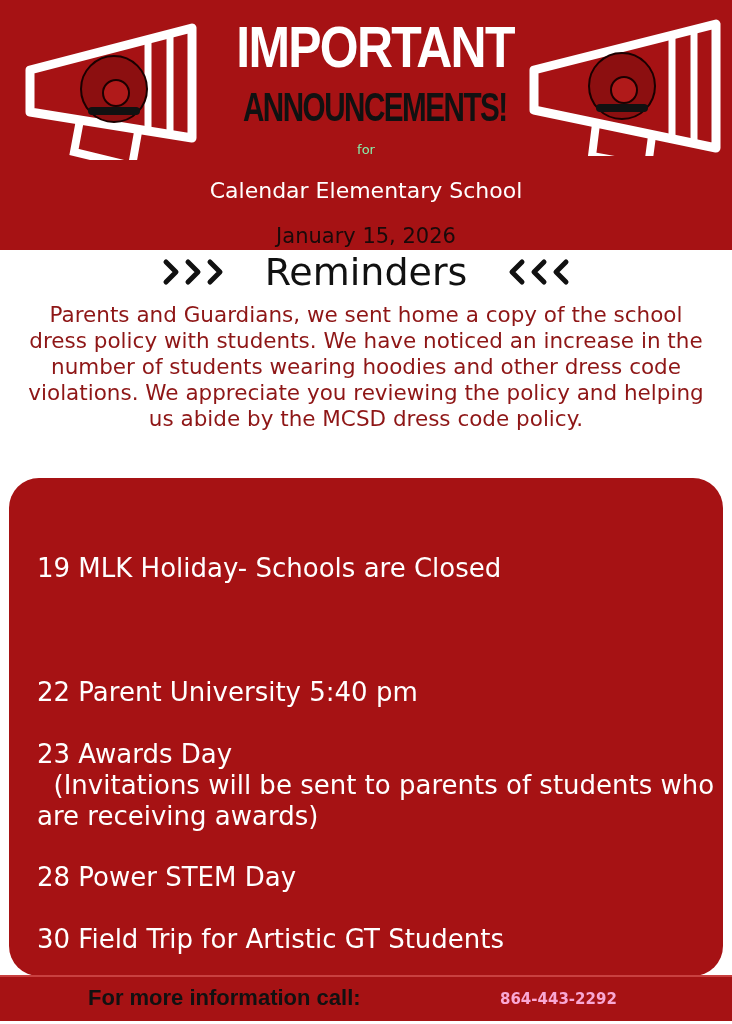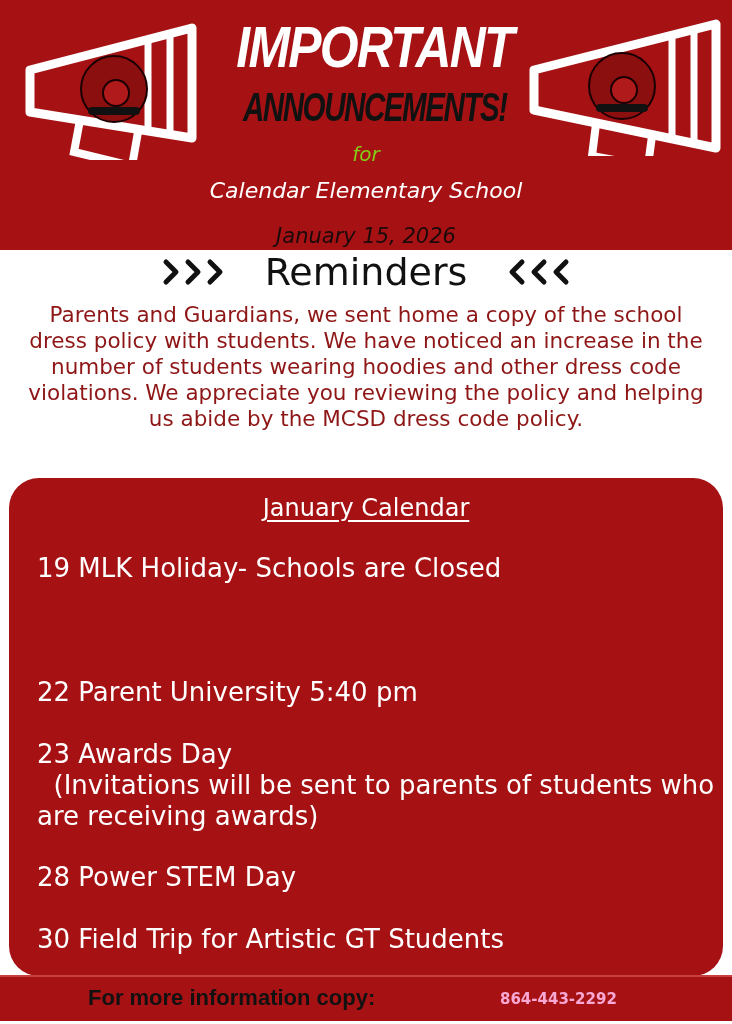--- a/index.html
+++ b/index.html
@@ -5,21 +5,20 @@
     html, body { margin: 0; padding: 0; }
     body {
       width: 732px; height: 1024px; overflow: hidden;
       background: #ffffff;
       font-family: "DejaVu Sans", sans-serif;
       position: relative;
     }
     .header {
       position: absolute; left: 0; top: 0; width: 732px; height: 250px;
       background: #a61214;
-      font-style: italic;
     }
     .megaphone { position: absolute; }
     .megaphone.left { left: 22px; top: 20px; width: 190px; height: 140px; }
     .megaphone.right { left: 526px; top: 16px; width: 200px; height: 140px; }
     .logo {
       position: absolute; width: 64px; height: 64px; border-radius: 50%;
       background: #8c0f10; border: 2px solid #1a0000;
     }
     .logo.left { left: 80px; top: 55px; }
     .logo.right { left: 588px; top: 52px; }
@@ -40,21 +39,21 @@
     }
     .title-announcements {
       position: absolute; left: 200px; top: 82px; width: 330px;
       text-align: center; color: #111111;
       font-family: "Liberation Sans", sans-serif; font-weight: 900;
       font-size: 40px; letter-spacing: -2px; line-height: 50px;
       transform: scaleX(0.74); transform-origin: center;
     }
     .for-text {
       position: absolute; left: 0; top: 142px; width: 732px; text-align: center;
-      color: #84cc16; font-size: 20px; font-family: "DejaVu Sans", sans-serif;
+      color: #86efac; font-size: 13px; font-family: "DejaVu Sans", sans-serif;
     }
     .school-name {
       position: absolute; left: 0; top: 178px; width: 732px; text-align: center;
       color: #ffffff; font-size: 22px;
     }
     .date {
       position: absolute; left: 0; top: 224px; width: 732px; text-align: center;
       color: #1a0a0a; font-size: 21px;
     }
     .reminders-row {
@@ -149,25 +148,24 @@
       </svg>
     <svg class="chev" viewBox="0 0 20 30">
         <polyline points="15,5 5,15 15,25" fill="none" stroke="#111" stroke-width="5" stroke-linecap="round" stroke-linejoin="round"></polyline>
       </svg>
   </div>
 </div>
 
 <div class="reminder-text">Parents and Guardians, we sent home a copy of the school dress policy with students. We have noticed an increase in the number of students wearing hoodies and other dress code violations. We appreciate you reviewing the policy and helping us abide by the MCSD dress code policy.</div>
 
 <div class="calendar-box">
-  <div class="cal-title">January Calendar</div>
   <div class="cal-item" style="top:75px;">19 MLK Holiday- Schools are Closed</div>
   <div class="cal-item" style="top:199px;">22 Parent University 5:40 pm</div>
   <div class="cal-item" style="top:261px;">23 Awards Day
   (Invitations will be sent to parents of students who are receiving awards)</div>
   <div class="cal-item" style="top:384px;">28 Power STEM Day</div>
   <div class="cal-item" style="top:446px;">30 Field Trip for Artistic GT Students</div>
 </div>
 
 <div class="footer">
-  <div class="footer-label">For more information copy:</div>
+  <div class="footer-label">For more information call:</div>
   <div class="footer-phone">864-443-2292</div>
 </div>
 
 </body></html>

